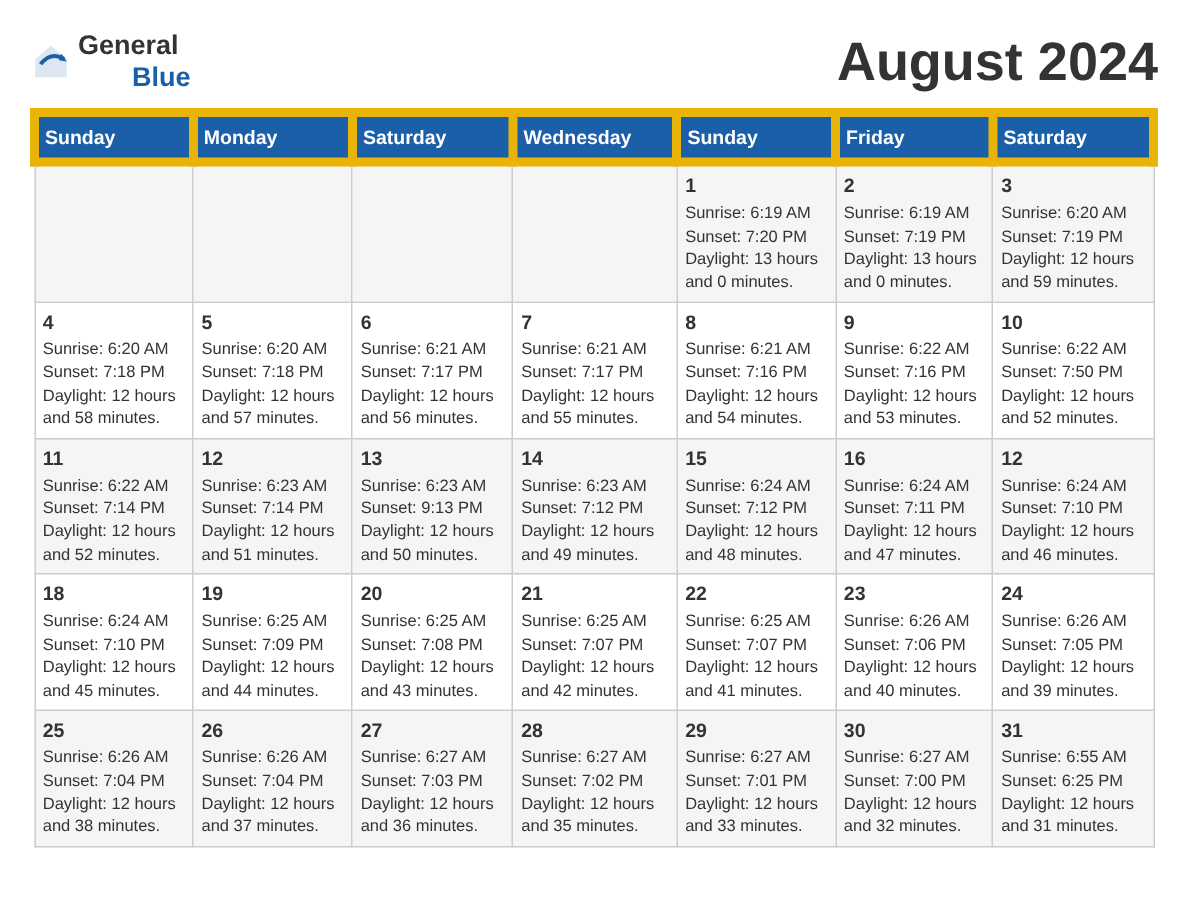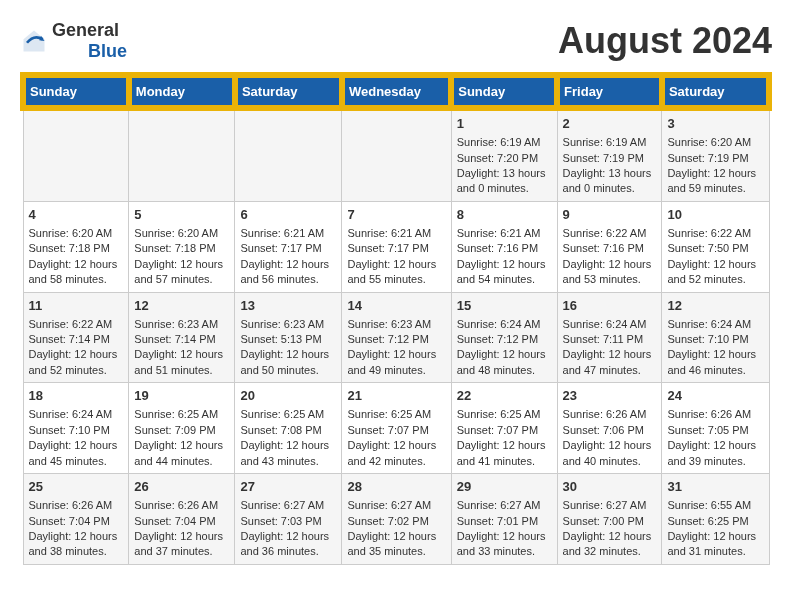--- a/index.html
+++ b/index.html
@@ -188,21 +188,21 @@
         </td>
         <td>
           <span class="day-number">12</span>
           <div>Sunrise: 6:23 AM</div>
           <div>Sunset: 7:14 PM</div>
           <div>Daylight: 12 hours and 51 minutes.</div>
         </td>
         <td>
           <span class="day-number">13</span>
           <div>Sunrise: 6:23 AM</div>
-          <div>Sunset: 5:13 PM</div>
+          <div>Sunset: 9:13 PM</div>
           <div>Daylight: 12 hours and 50 minutes.</div>
         </td>
         <td>
           <span class="day-number">14</span>
           <div>Sunrise: 6:23 AM</div>
           <div>Sunset: 7:12 PM</div>
           <div>Daylight: 12 hours and 49 minutes.</div>
         </td>
         <td>
           <span class="day-number">15</span>

